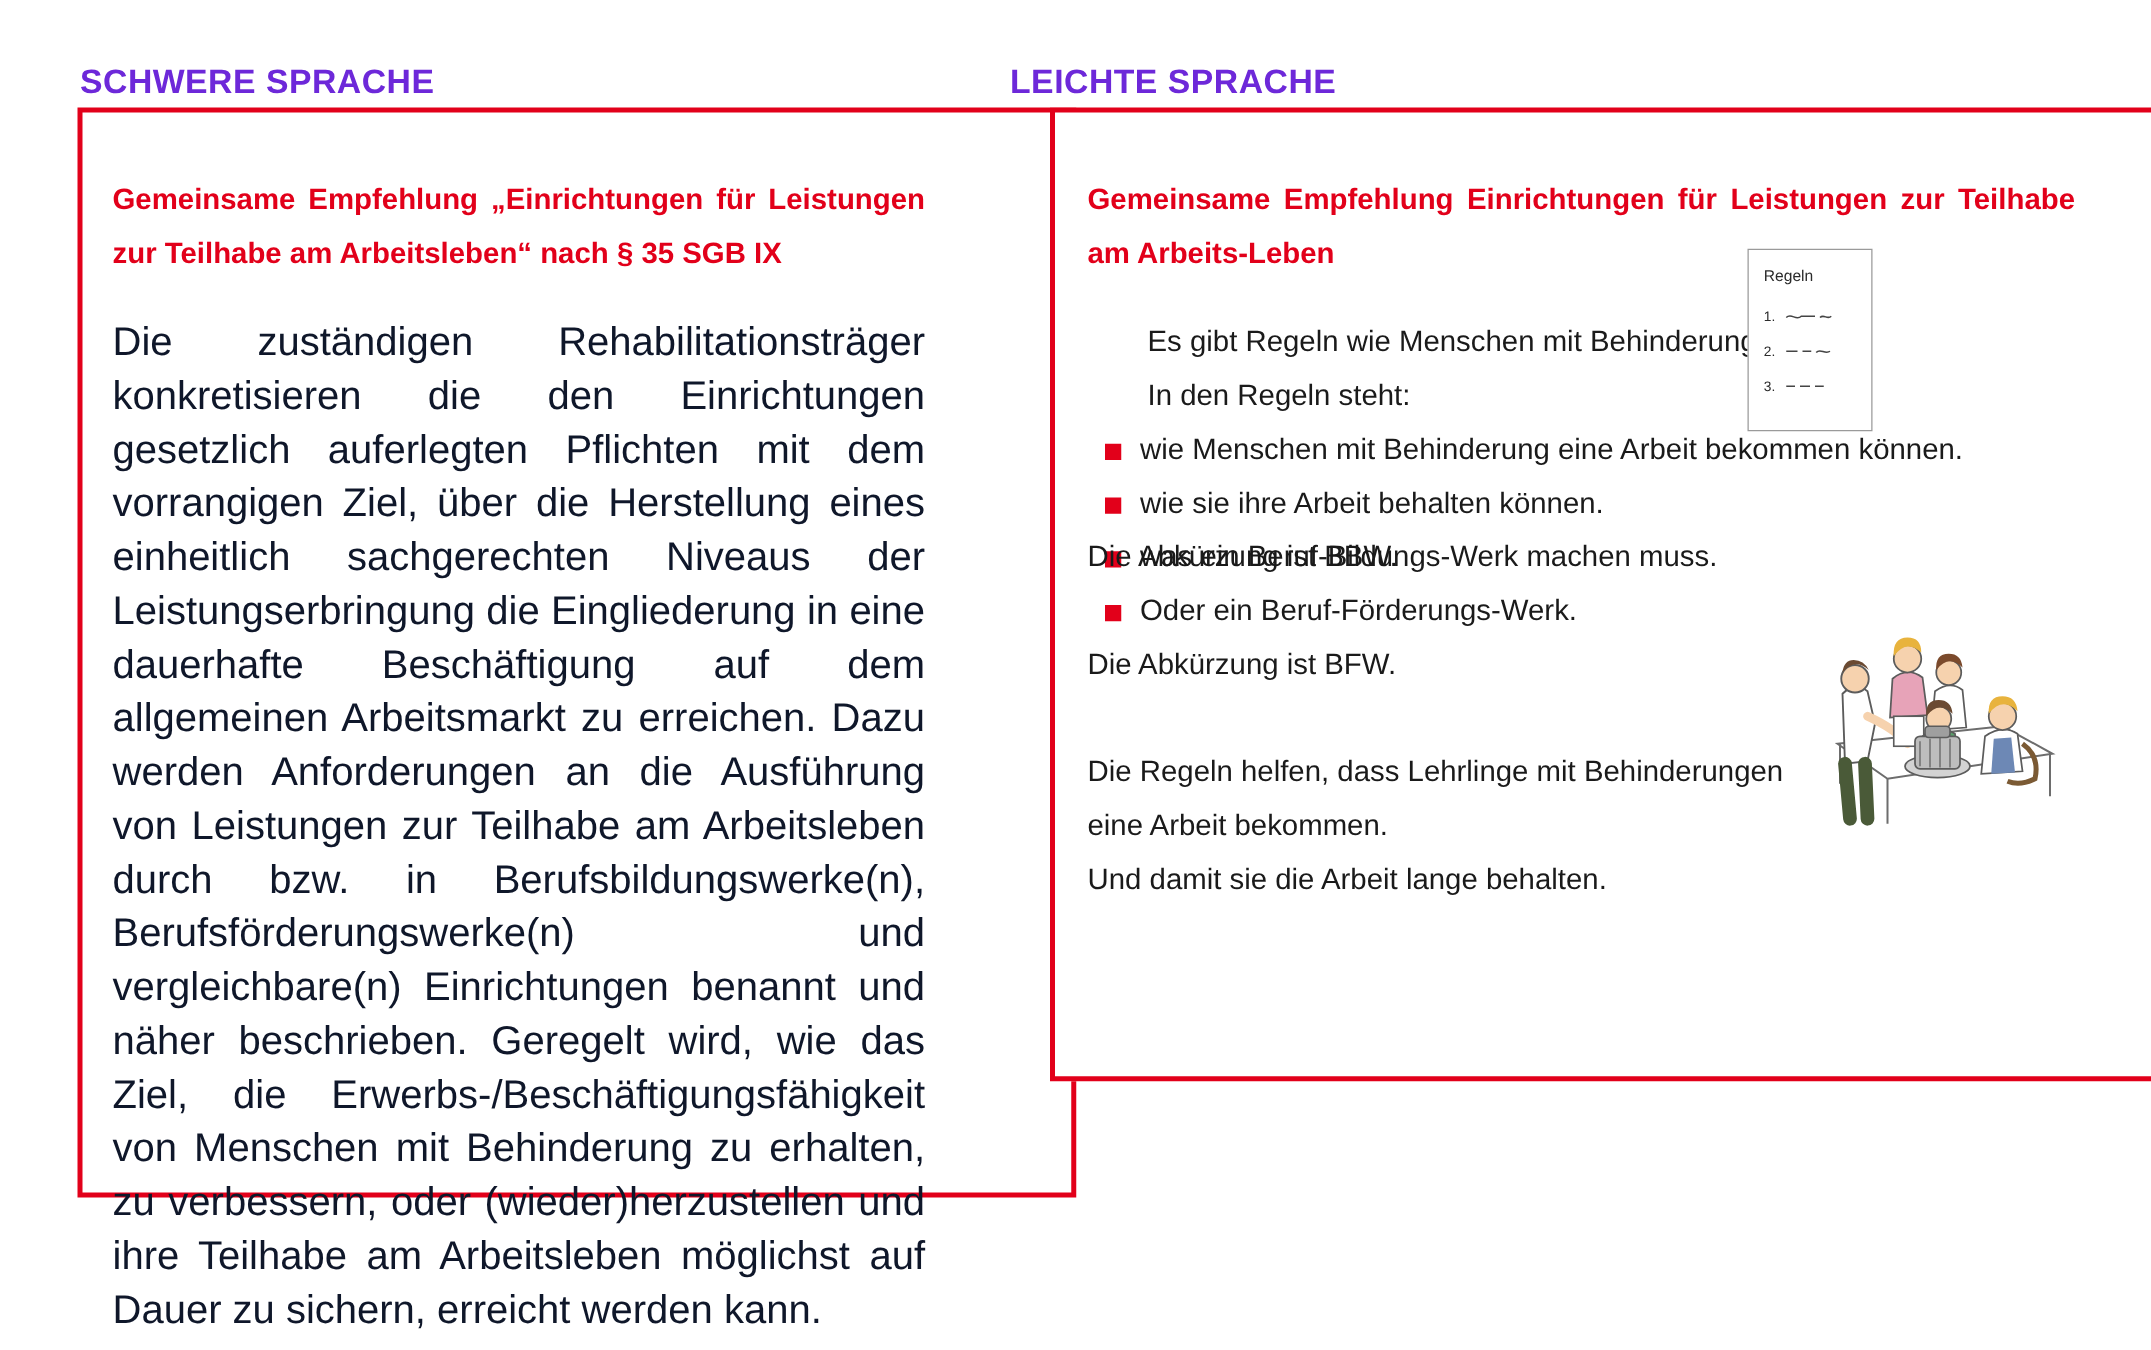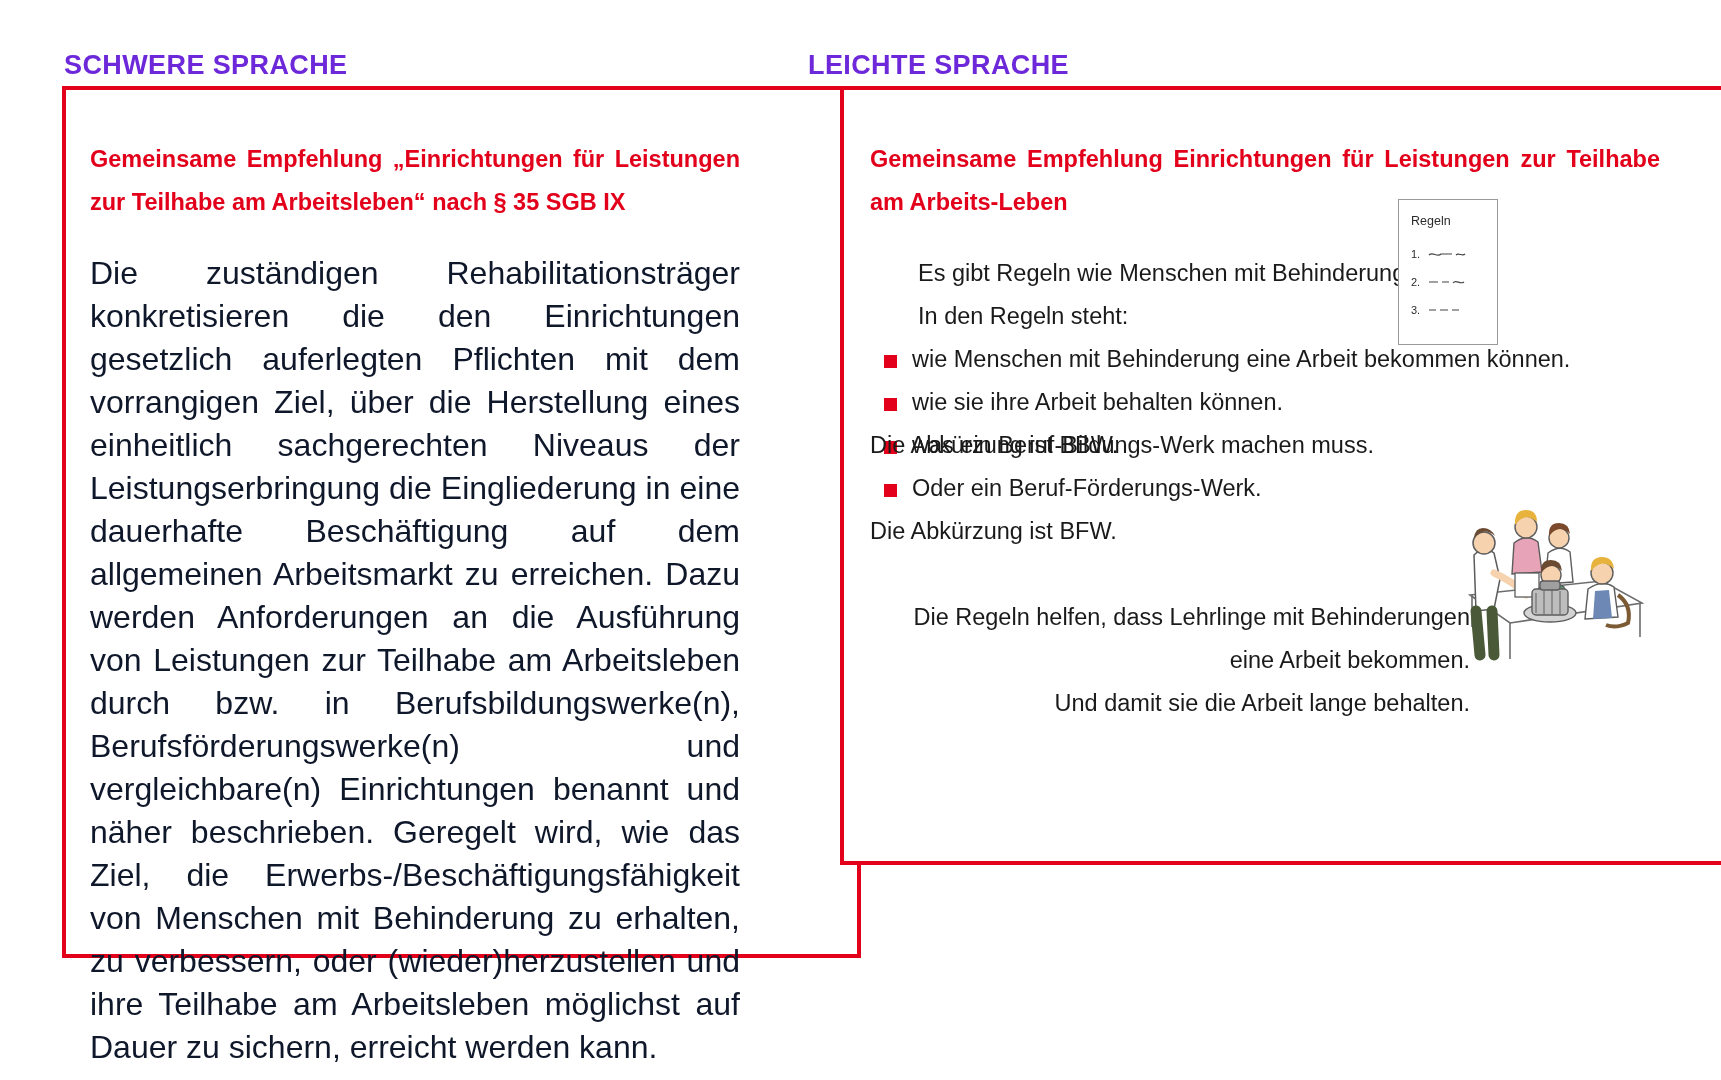--- a/index.html
+++ b/index.html
@@ -111,21 +111,21 @@
     left: 26px;
     font-size: 23.5px;
     line-height: 43px;
     width: 790px;
   }
 
   #list-1 { top: 248px; }
   #after-1 { top: 334px; }
   #list-2 { top: 377px; }
   #after-2 { top: 420px; }
-  #closing { top: 506px; width: 600px; text-align: right; }
+  #closing { top: 506px; width: 600px; }
 
   
   #illus-rules {
     position: absolute;
     left: 1366px;
     top: 199px;
     width: 100px;
     height: 146px;
     border: 1.5px solid #9a9a9a;
     background: #ffffff;

